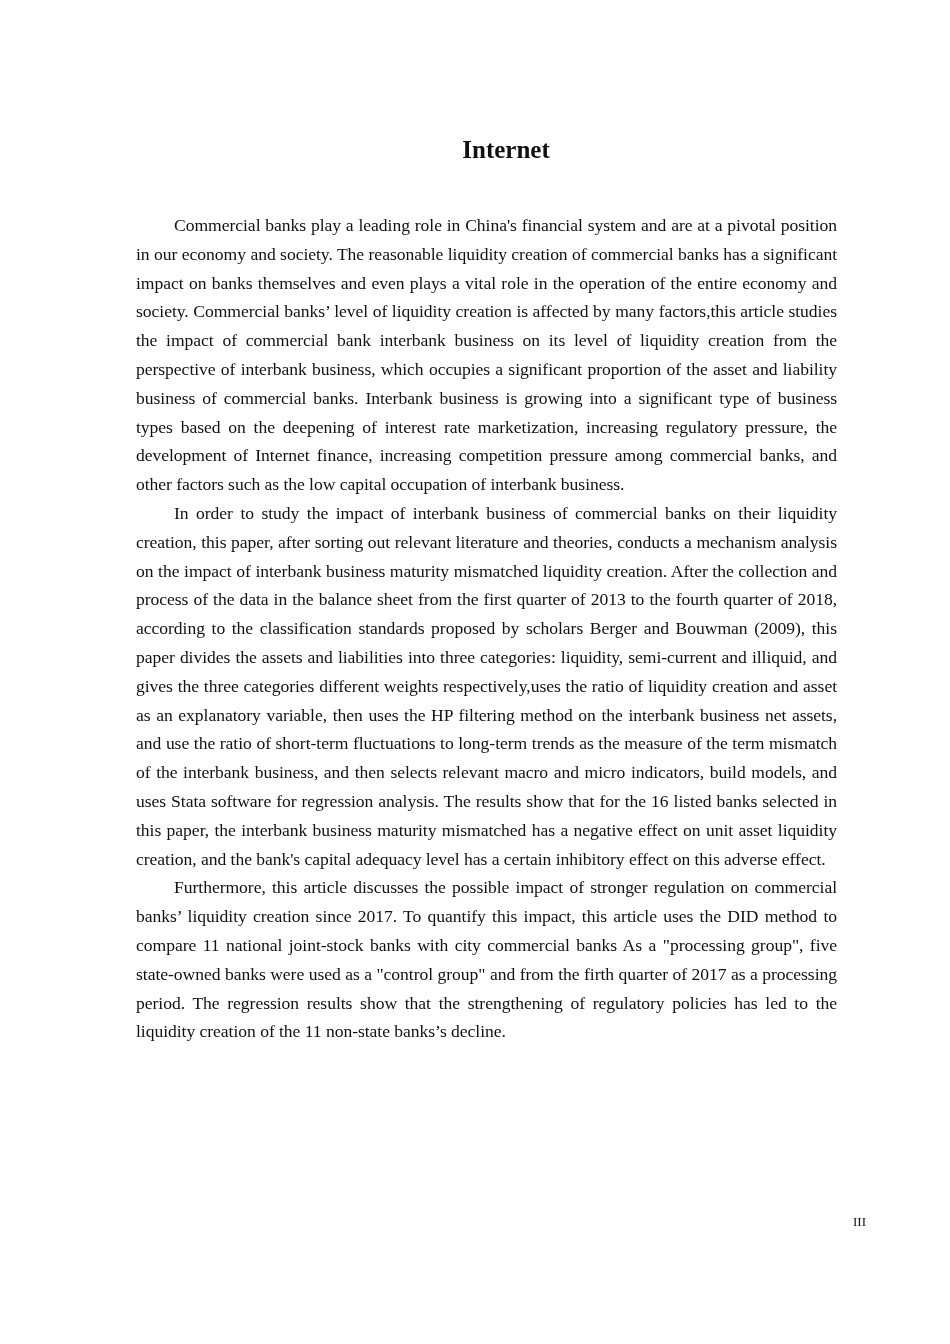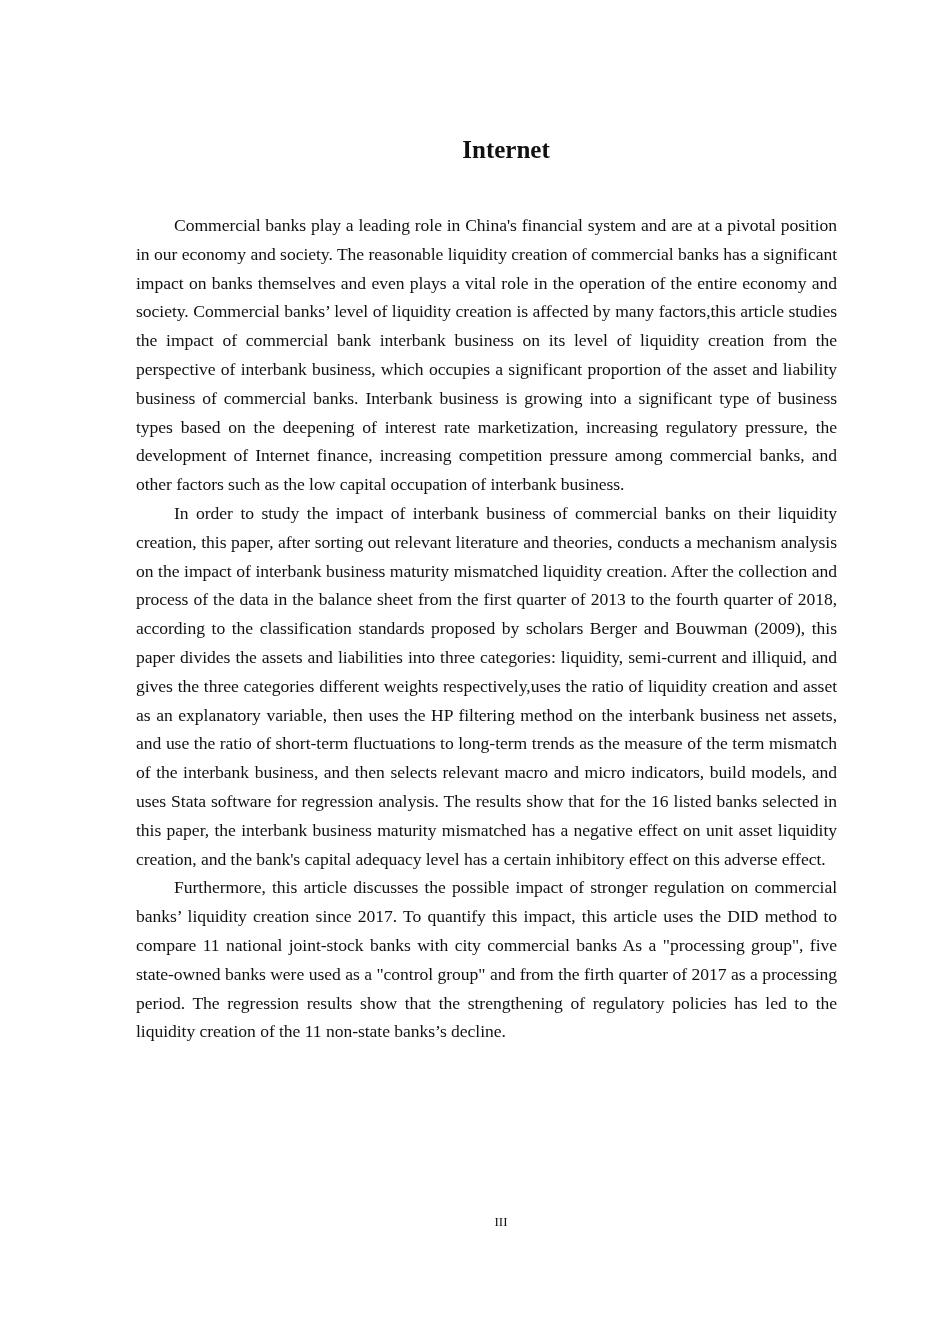--- a/index.html
+++ b/index.html
@@ -47,21 +47,21 @@
     line-height: 28.8px;
     text-align: justify;
     text-indent: 38px;
     letter-spacing: -0.05px;
   }
   .page-number {
     position: absolute;
     left: 136px;
     width: 730px;
     top: 1214px;
-    text-align: center;
+    text-align: right;
     font-size: 13px;
     line-height: 16px;
   }
 </style>
 </head>
 <body>
 
 <div class="page">
   <h1 class="title">Internet</h1>
 

